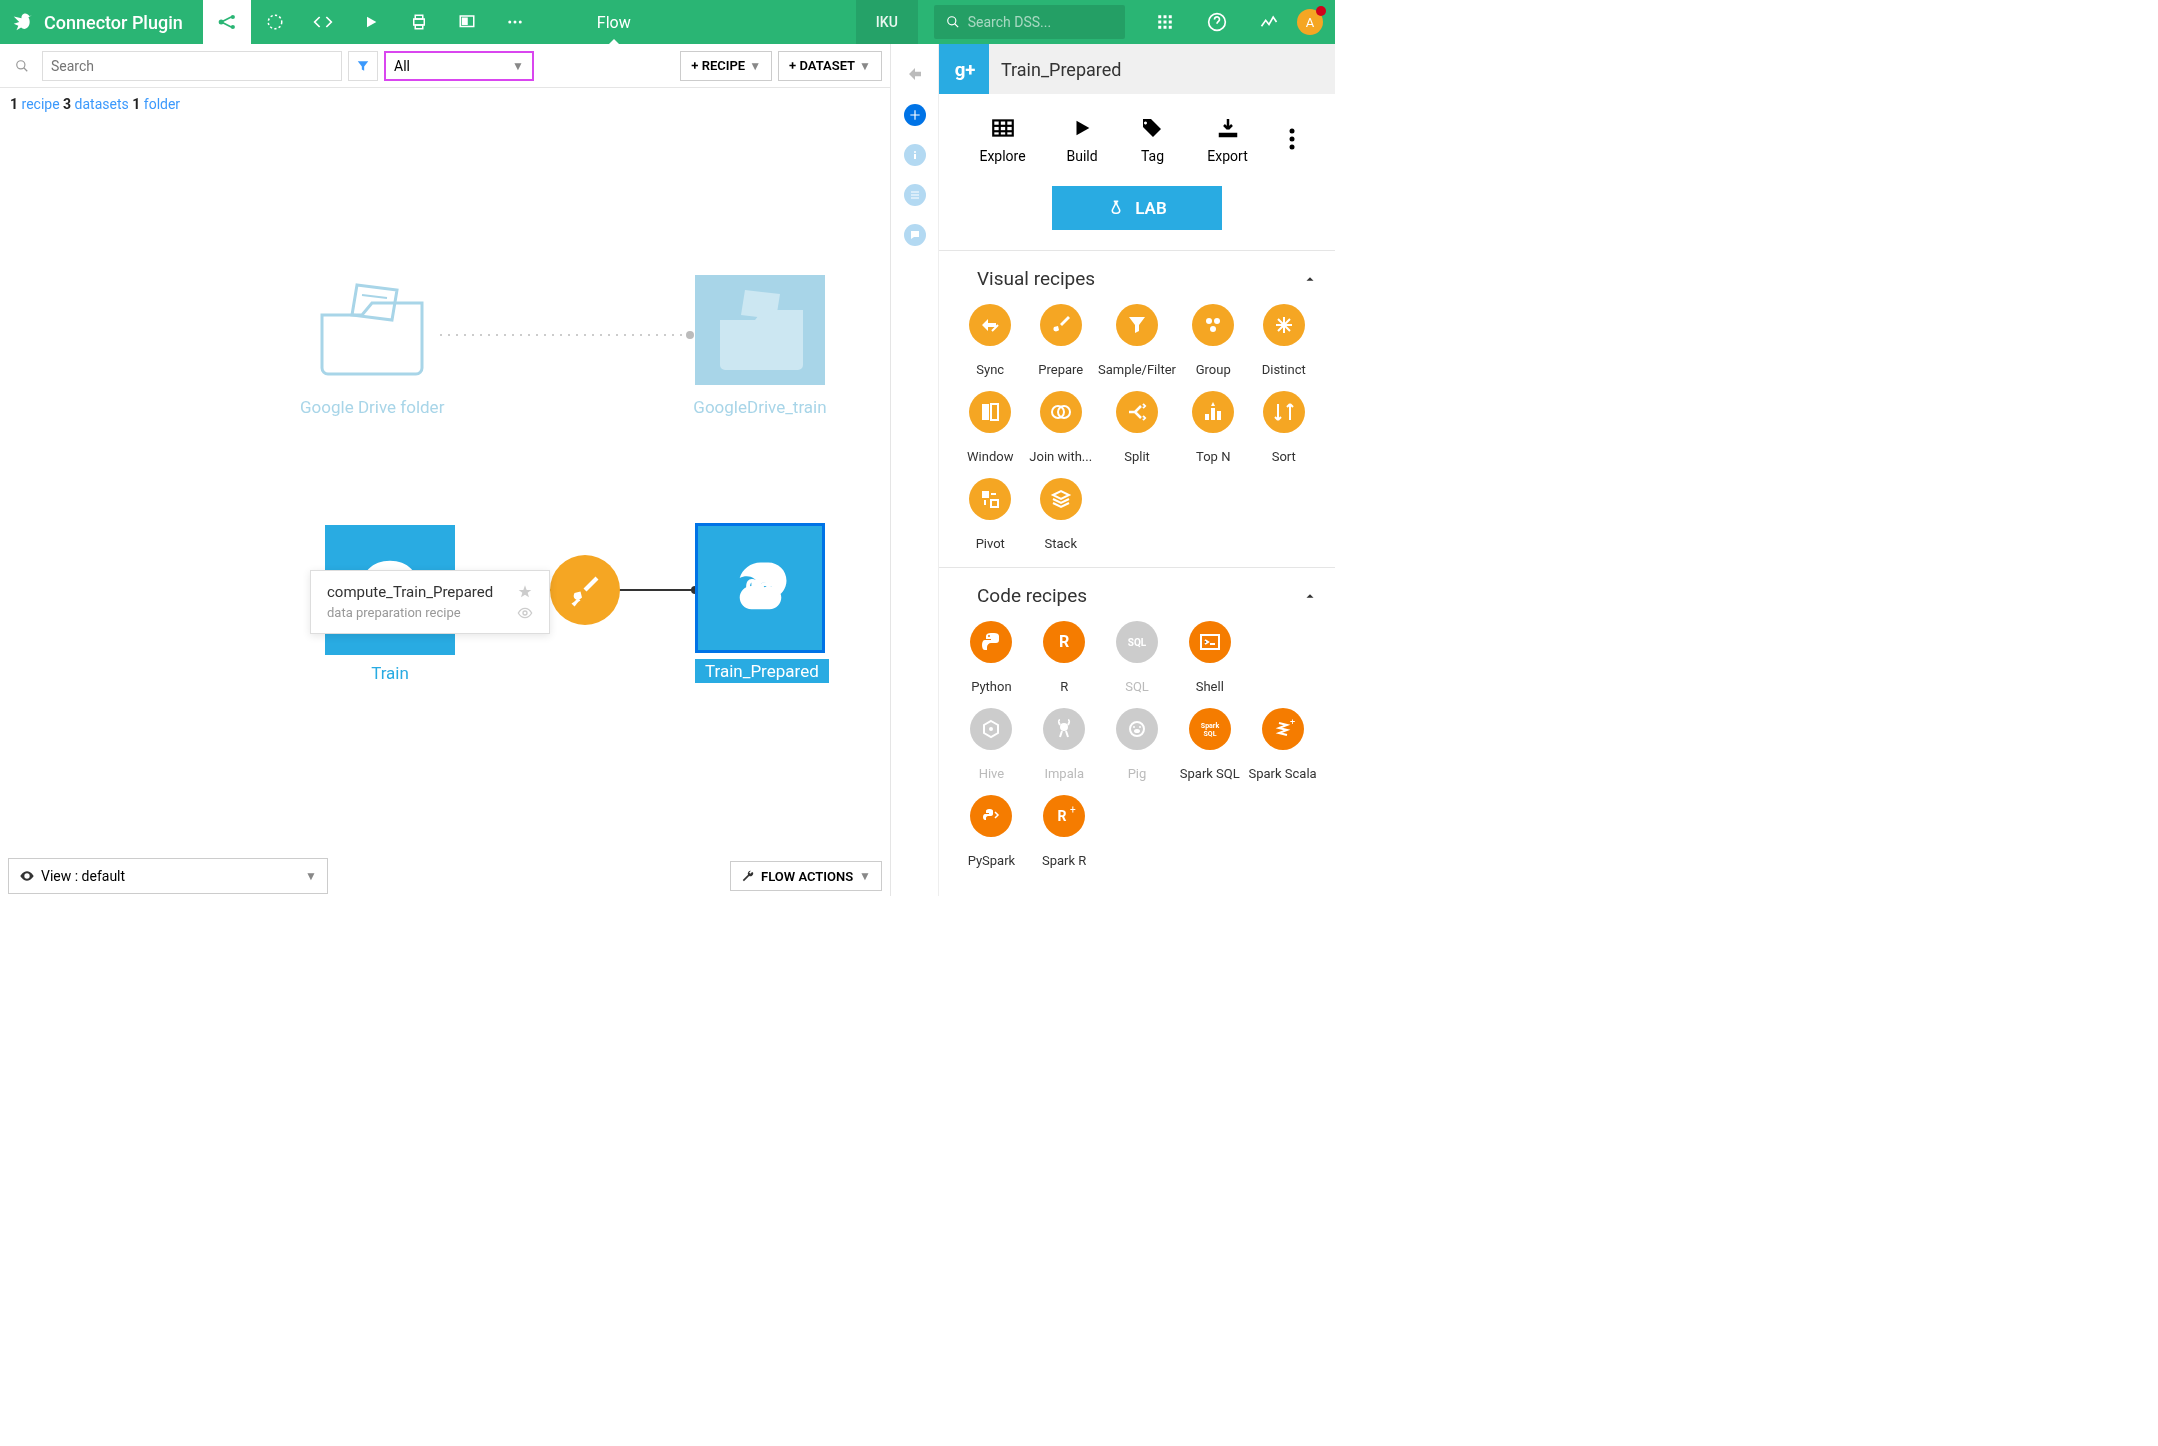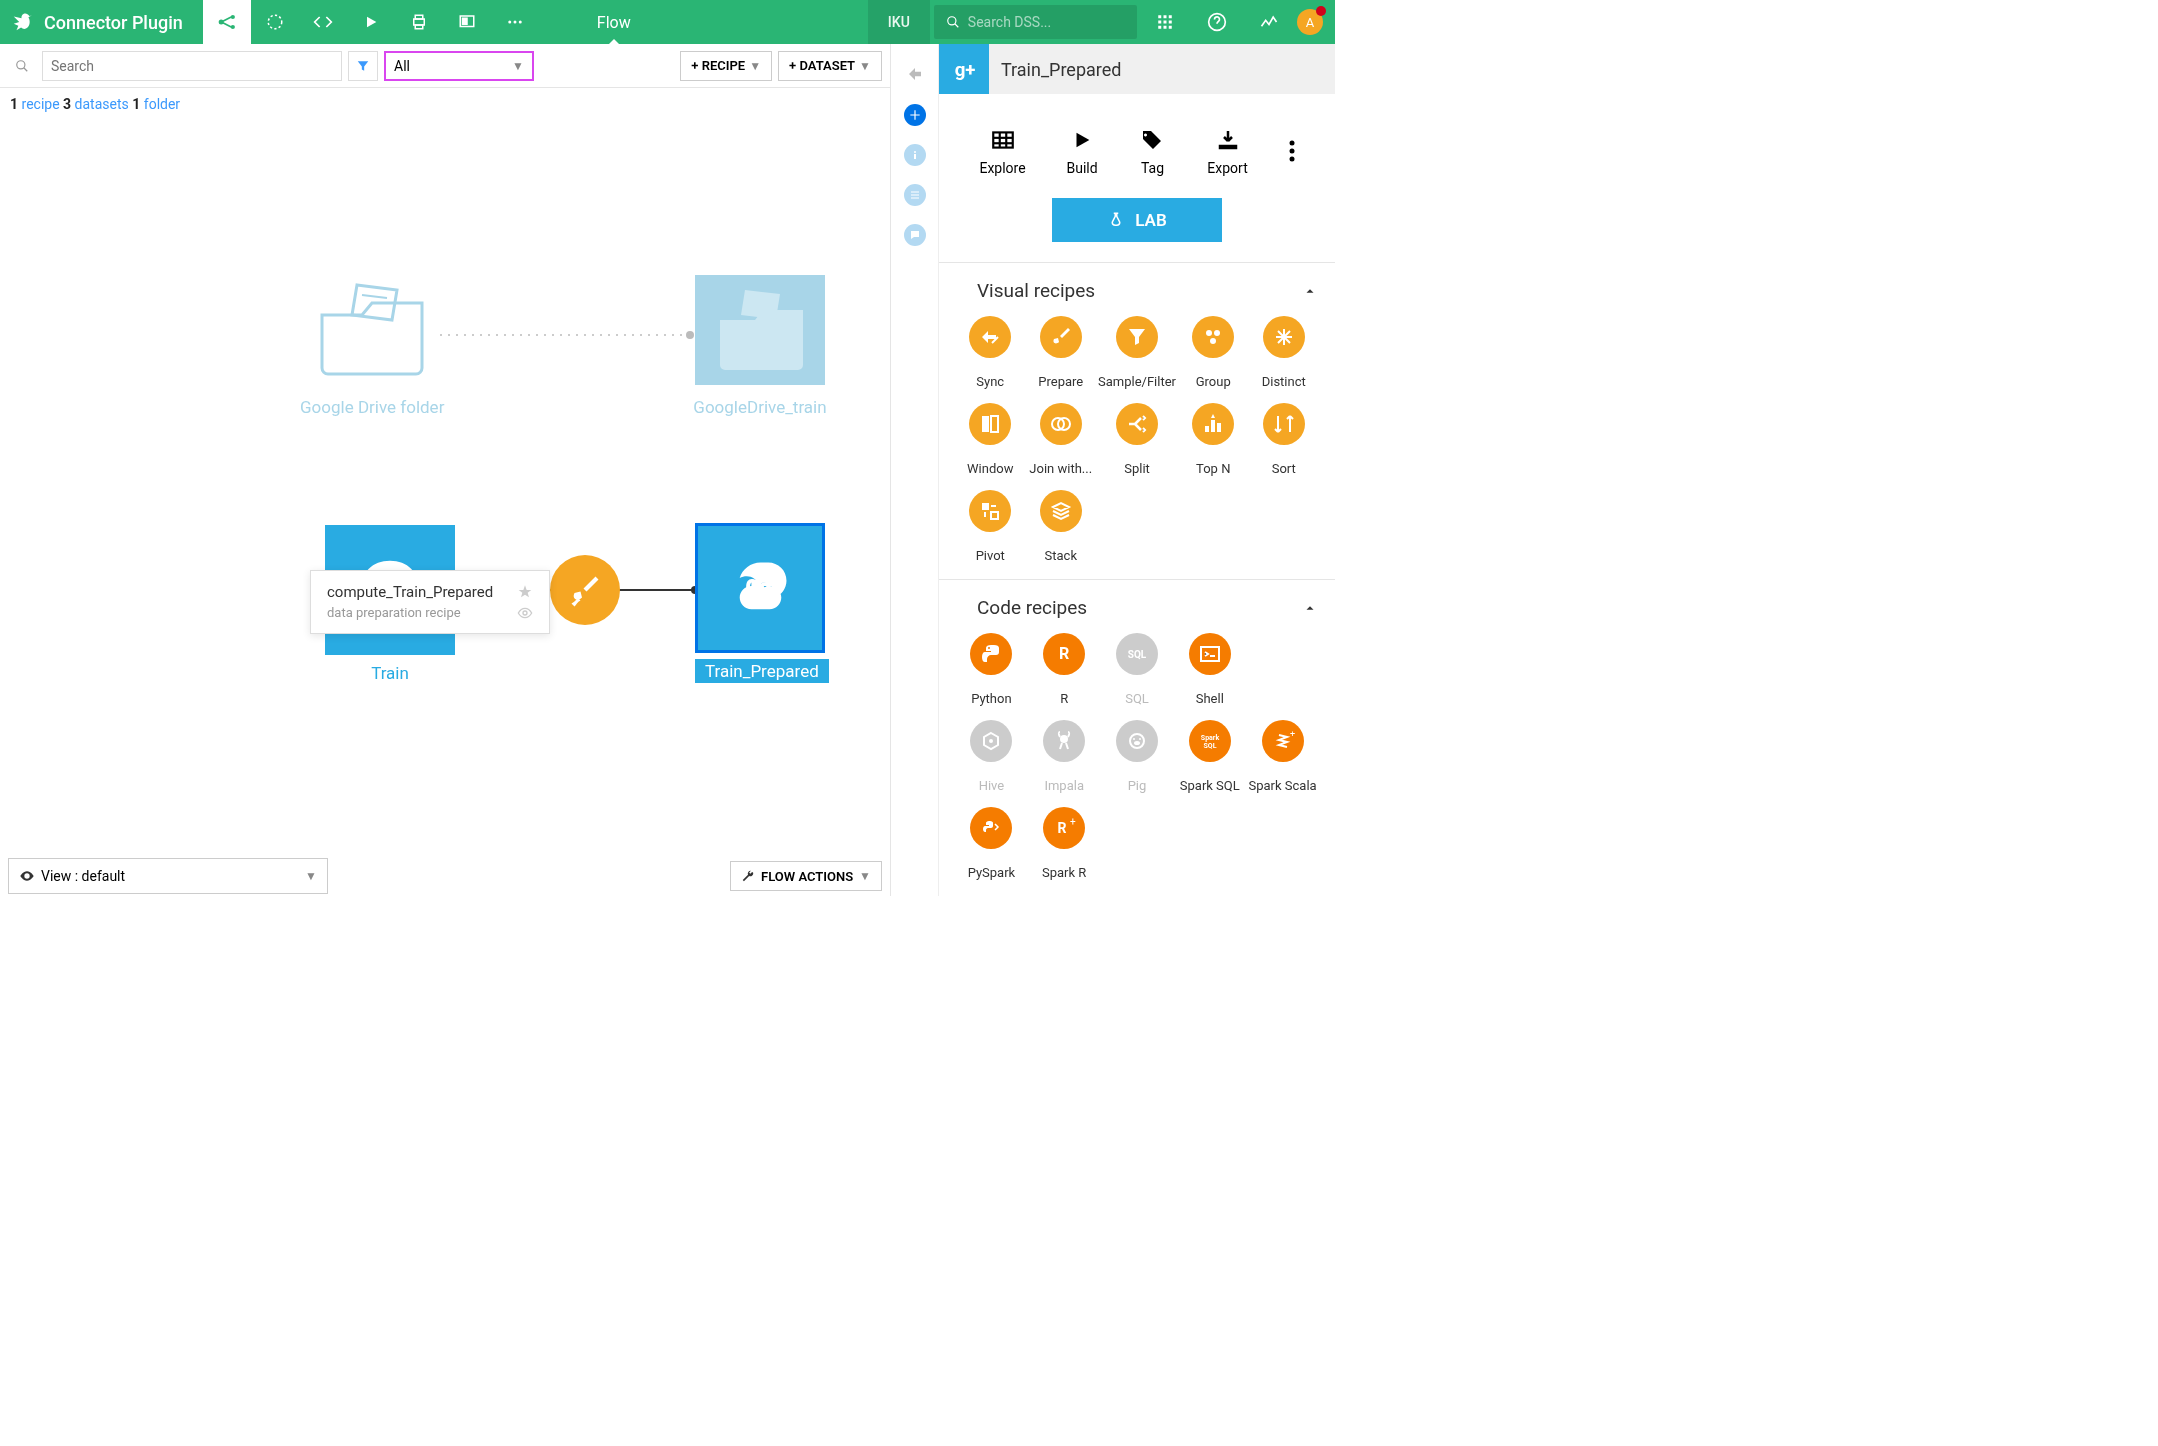--- a/index.html
+++ b/index.html
@@ -8,21 +8,21 @@
 
 .topnav { height: 44px; background: #2ab574; display: flex; align-items: center; color: #fff; }
 .bird-logo { width: 44px; height: 44px; display: flex; align-items: center; justify-content: center; }
 .project-title { font-size: 18px; font-weight: 500; padding-right: 20px; }
 .nav-icon { width: 48px; height: 44px; display: flex; align-items: center; justify-content: center; cursor: pointer; }
 .nav-icon.active { background: #fff; }
 .nav-icon.active svg { fill: #2ab574; }
 .flow-label { font-size: 16px; position: relative; padding: 0 58px; height: 44px; display: flex; align-items: center;}
 .flow-label::after { content: ""; position: absolute; bottom: -1px; left: 50%; transform: translateX(-50%); border: 6px solid transparent; border-bottom-color: #fff; }
 .iku-badge { background: rgba(0,0,0,0.1); padding: 0 20px; height: 44px; display: flex; align-items: center; font-size: 14px; font-weight: 500; color: #e8f7ef; }
-.search-dss { flex: 1; background: rgba(0,0,0,0.12); margin: 0 4px; height: 34px; border-radius: 2px; display: flex; align-items: center; padding: 0 12px; max-width: 240px; }
+.search-dss { flex: 1; background: rgba(0,0,0,0.12); margin: 0 16px; height: 34px; border-radius: 2px; display: flex; align-items: center; padding: 0 12px; max-width: 240px; }
 .search-dss input { background: transparent; border: none; color: #fff; font-size: 14px; outline: none; width: 100%; }
 .search-dss input::placeholder { color: rgba(255,255,255,0.6); }
 .top-right-icons { display: flex; align-items: center; gap: 4px; padding-right: 12px; }
 .avatar { width: 26px; height: 26px; border-radius: 50%; background: #f5a623; display: flex; align-items: center; justify-content: center; font-size: 13px; color: #fff; position: relative; }
 .avatar::after { content: ""; position: absolute; top: -3px; right: -3px; width: 10px; height: 10px; background: #d0021b; border-radius: 50%; }
 
 
 .main { display: flex; height: calc(100% - 44px); }
 .flow-area { flex: 1; position: relative; background: #fff; display: flex; flex-direction: column; }
 .flow-toolbar { height: 44px; border-bottom: 1px solid #e5e5e5; display: flex; align-items: center; padding: 0 8px; gap: 6px; }
@@ -60,21 +60,21 @@
 .panel-tab.add { width: 22px; height: 22px; background: #0073e6; border-radius: 50%; color: #fff; }
 .panel-tab.info { width: 22px; height: 22px; background: #b3d9f2; border-radius: 50%; color: #fff; }
 .panel-tab.list { width: 22px; height: 22px; background: #b3d9f2; border-radius: 50%; color: #fff; }
 .panel-tab.comment { width: 22px; height: 22px; background: #b3d9f2; border-radius: 50%; color: #fff; }
 
 .panel-content { flex: 1; overflow-y: auto; }
 .panel-header { height: 50px; background: #f0f0f0; display: flex; align-items: center; padding-right: 12px; }
 .panel-header-icon { width: 50px; height: 50px; background: #29abe2; display: flex; align-items: center; justify-content: center; color: #fff; font-size: 22px; }
 .panel-header-title { font-size: 18px; color: #333; padding-left: 12px; }
 
-.panel-actions { display: flex; justify-content: space-around; padding: 32px 20px 8px; }
+.panel-actions { display: flex; justify-content: space-around; padding: 20px 20px 8px; }
 .panel-action { display: flex; flex-direction: column; align-items: center; gap: 6px; font-size: 14px; cursor: pointer; }
 .panel-action-icon { width: 28px; height: 28px; display: flex; align-items: center; justify-content: center; }
 .panel-more { display: flex; align-items: center; }
 
 .lab-btn { display: block; margin: 14px auto 20px; background: #29abe2; color: #fff; border: none; padding: 12px 40px; font-size: 17px; font-weight: 600; cursor: pointer; display: flex; align-items: center; gap: 10px; width: 170px; justify-content: center; }
 
 .recipes-section { border-top: 1px solid #e5e5e5; padding: 16px 18px; }
 .section-header { display: flex; justify-content: space-between; align-items: center; font-size: 19px; color: #333; margin-bottom: 14px; cursor: pointer; margin-left: 20px; }
 .recipe-grid { display: grid; grid-template-columns: repeat(5, 1fr); gap: 14px 4px; }
 .recipe-item { display: flex; flex-direction: column; align-items: center; gap: 16px; cursor: pointer; }

